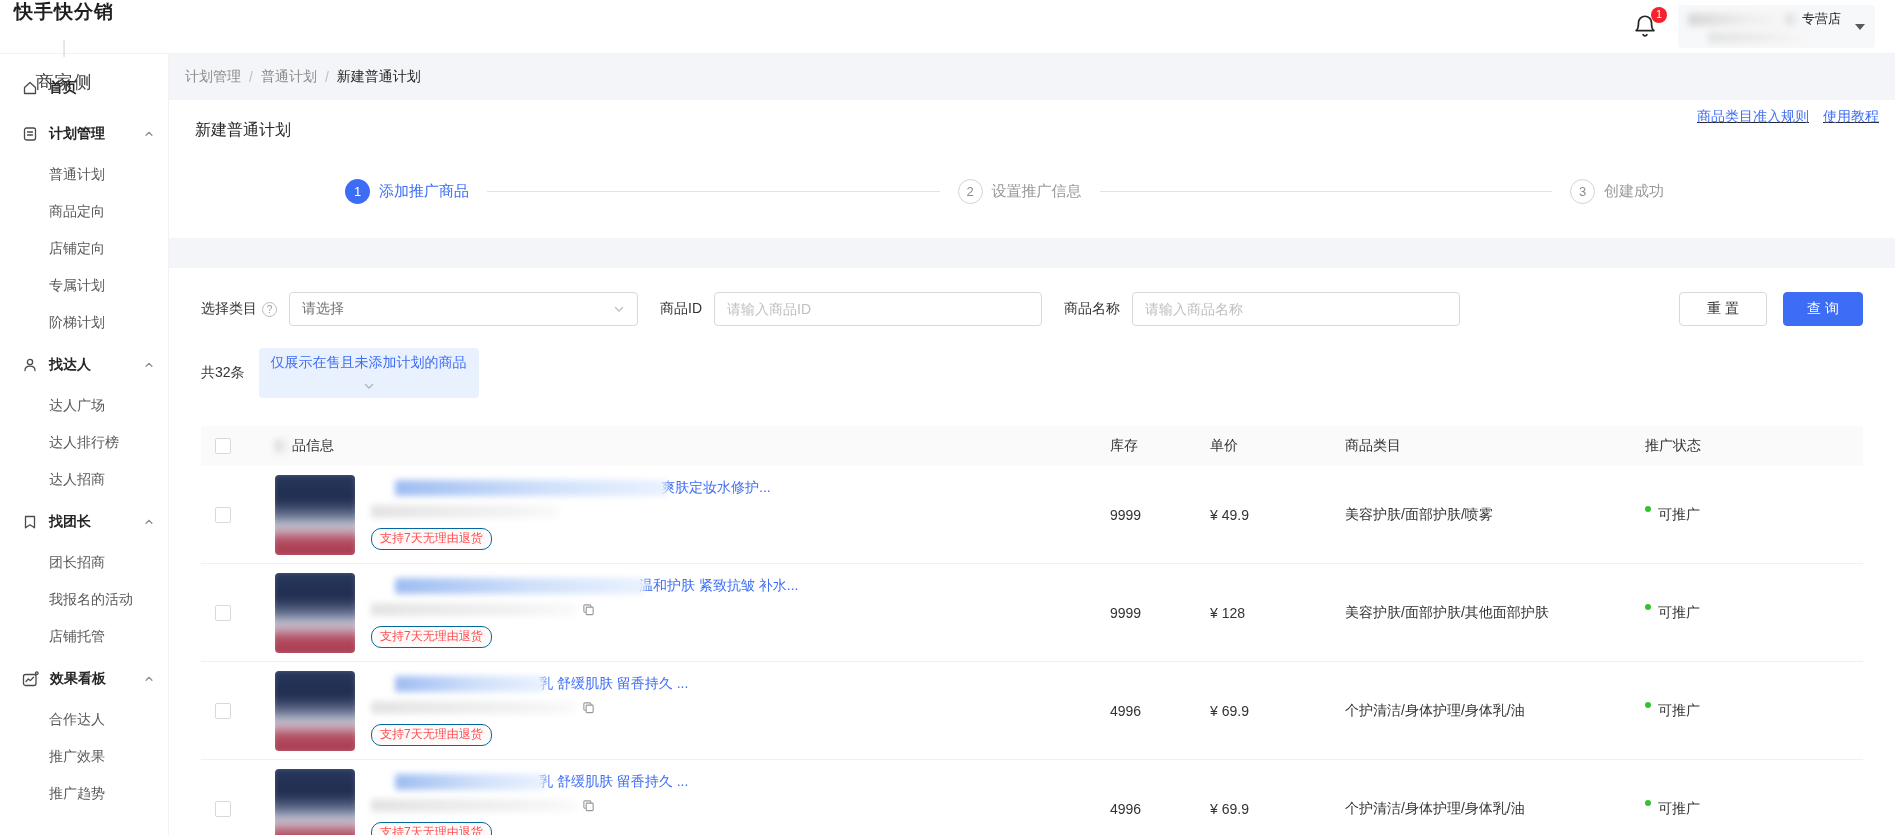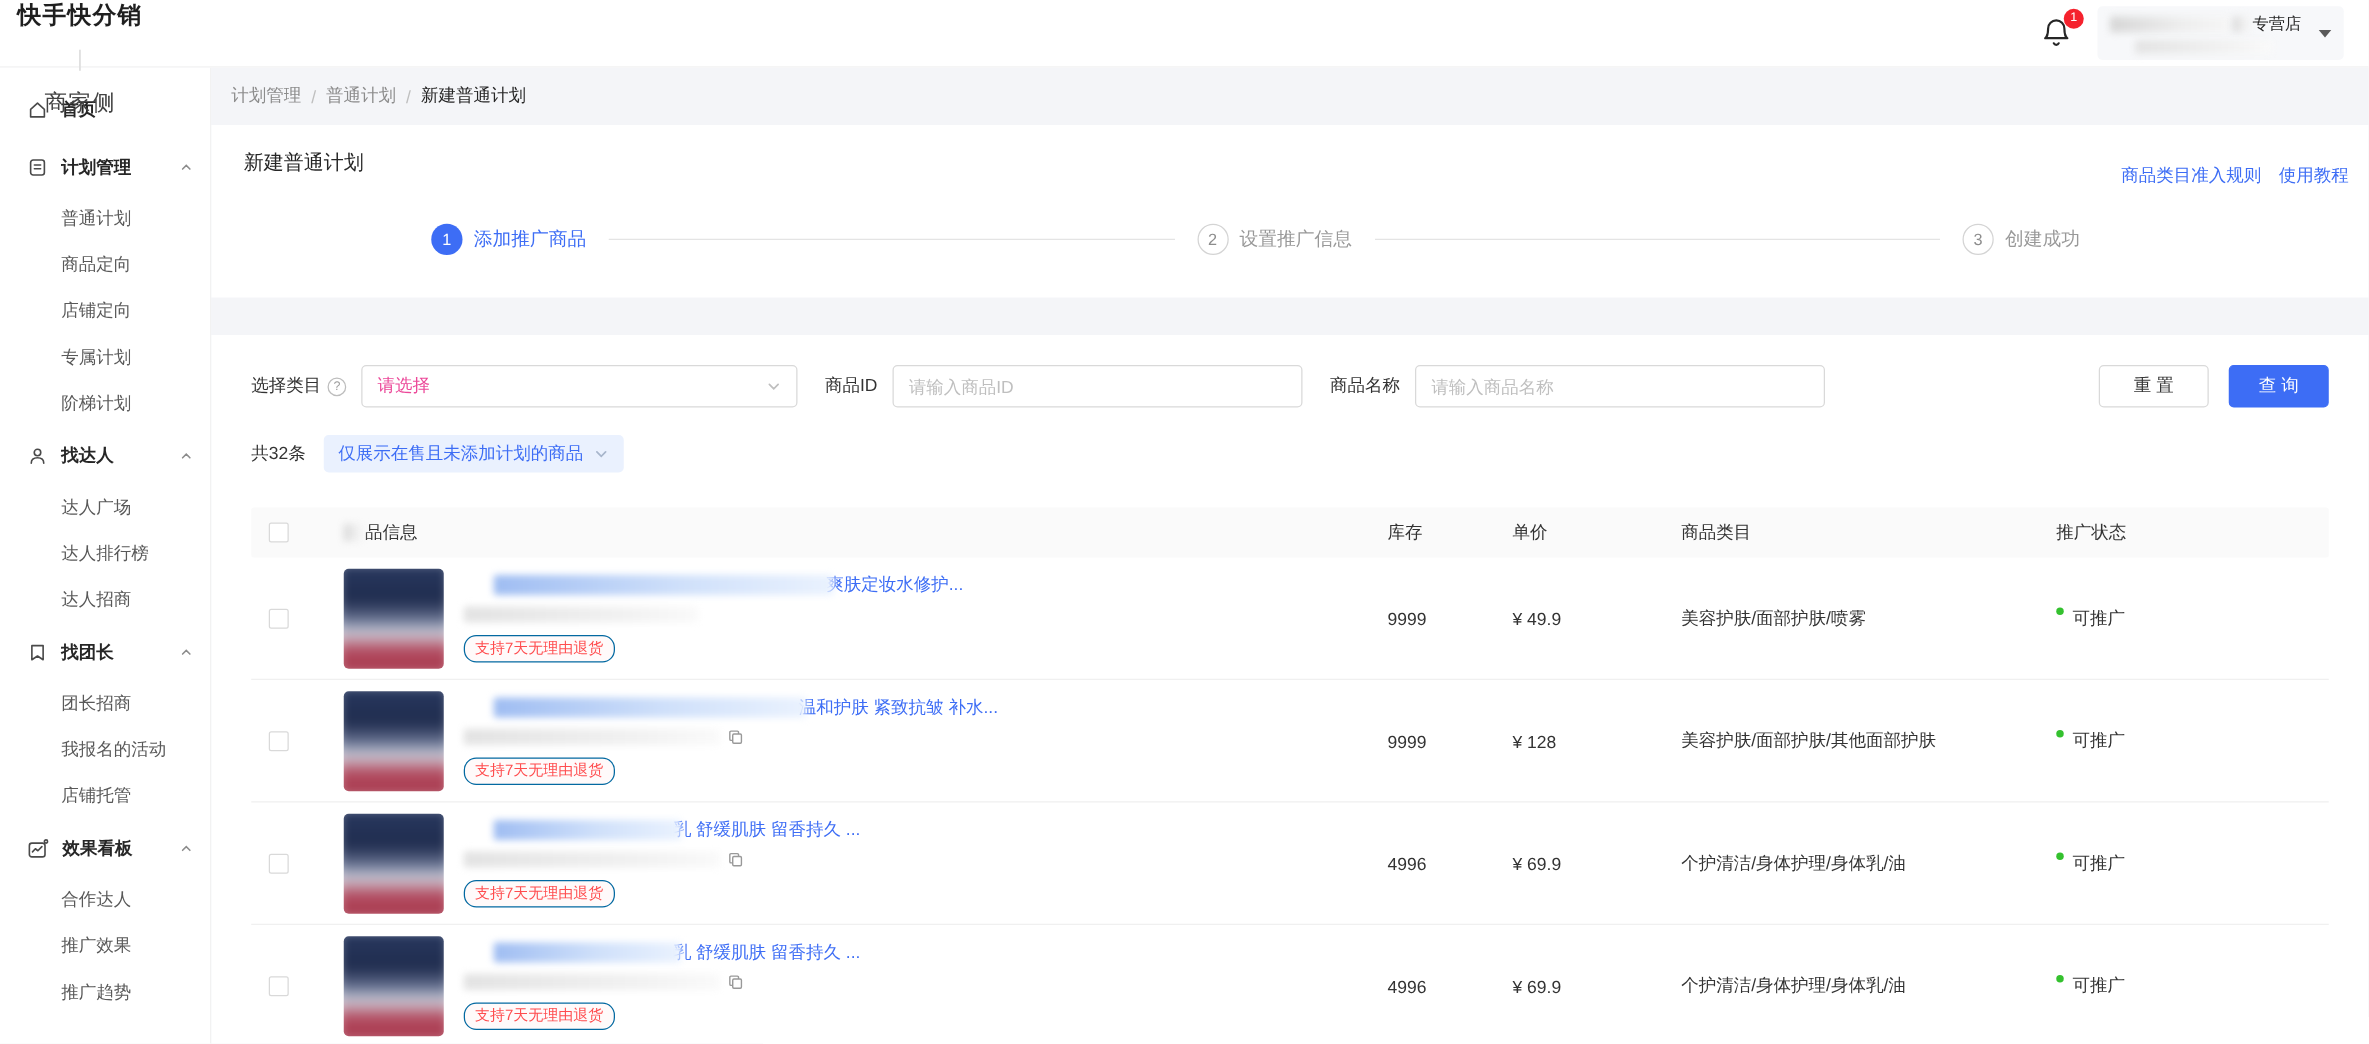--- a/index.html
+++ b/index.html
@@ -38,52 +38,52 @@
   
   .main { position:absolute; left:169px; top:54px; right:0; bottom:0; background:#f4f5f8; overflow:hidden; }
   .breadcrumb { height:46px; display:flex; align-items:center; padding:0 16px; font-size:14px; gap:8px; }
   .bc-link { color:#8c8c8c; cursor:pointer; }
   .bc-sep { color:#bfbfbf; }
   .bc-cur { color:#262626; }
 
   .card { background:#fff; }
   .card1 { padding:20px 16px 0 26px; position:relative; }
   .page-title { font-size:16px; font-weight:500; color:#262626; }
-  .page-links { position:absolute; right:16px; top:32px; display:flex; gap:14px; }
+  .page-links { position:absolute; right:16px; top:8px; display:flex; gap:14px;text-decoration:underline; }
   .page-links span { color:#3d6df5; font-size:14px; cursor:pointer; }
 
   .stepper { display:flex; align-items:center; padding:38px 215px 34px 150px; }
   .step { display:flex; align-items:center; gap:9px; flex:none; }
   .step-circle { width:25px; height:25px; border-radius:50%; display:flex; align-items:center; justify-content:center; font-size:13px; }
   .step.active .step-circle { background:#3d6df5; color:#fff; }
   .step.active .step-label { color:#3d6df5; }
   .step.idle .step-circle { background:#fff; border:1px solid #d4d4d4; color:#8c8c8c; }
   .step-label { font-size:15px; color:#999; white-space:nowrap; }
   .step-line { flex:1; height:1px; background:#e4e4e4; margin:0 18px; }
 
   .gap-band { height:30px; background:#f4f5f8; }
 
   .card2 { padding:24px 32px 0 32px; min-height:560px; }
   .filter-row { display:flex; align-items:center; }
   .f-group { display:flex; align-items:center; gap:12px; }
   .f-label { font-size:14px; color:#333; white-space:nowrap; display:flex; align-items:center; gap:5px;}
   .q-icon { width:15px; height:15px; border:1px solid #bdbdbd; color:#9c9c9c; border-radius:50%; font-size:10px; display:inline-flex; align-items:center; justify-content:center; cursor:pointer; }
-  .f-select { width:349px; height:34px; border:1px solid #d9d9d9; border-radius:4px; display:flex; align-items:center; padding:0 12px; color:#ec4899; font-size:14px; cursor:pointer; background:#fff; }
+  .f-select { width:349px; height:34px; border:1px solid #d9d9d9; border-radius:4px; display:flex; align-items:center; padding:0 12px; color:#737373; font-size:14px; cursor:pointer; background:#fff; }
   .f-select .sel-caret { margin-left:auto; }
   .f-input { width:328px; height:34px; border:1px solid #d9d9d9; border-radius:4px; padding:0 12px; font-size:14px; color:#333; outline:none; }
   .f-input::placeholder { color:#bfbfbf; }
   .f-group + .f-group { margin-left:22px; }
   .filter-btns { margin-left:auto; display:flex; gap:16px; }
   .btn { height:34px; border-radius:4px; font-size:14px; display:flex; align-items:center; justify-content:center; cursor:pointer; }
   .btn-reset { width:88px; background:#fff; border:1px solid #d9d9d9; color:#333; }
   .btn-query { width:80px; background:#3d6df5; border:1px solid #3d6df5; color:#fff; }
 
   .chip-row { display:flex; align-items:center; margin-top:22px; gap:14px; }
   .total-txt { font-size:14px; color:#333; }
-  .filter-chip { background:#eaf1fe; color:#3d6df5; font-size:14px; padding:6px 12px; border-radius:4px; display:flex; align-items:center; gap:8px; cursor:pointer; }
+  .filter-chip { background:#eaf1fe; color:#3d6df5; font-size:14px; padding:6px 12px; border-radius:4px; display:flex; align-items:center; gap:8px; cursor:pointer;flex-direction:column; }
 
   
   .table { margin-top:28px; }
   .t-grid { display:grid; grid-template-columns:48px 1fr 100px 135px 300px 218px; align-items:center; }
   .t-head { background:#fafafa; height:40px; font-size:14px; color:#333; border-radius:2px; }
   .t-head > div { padding-right:8px; }
   .th-product { display:flex; align-items:center; gap:2px; }
   .t-row { height:98px; border-bottom:1px solid #f0f0f0; font-size:14px; color:#333; }
   .checkbox { width:16px; height:16px; border:1px solid #d9d9d9; border-radius:2px; background:#fff; margin-left:14px; cursor:pointer; }
   .t-head .checkbox { margin-left:14px; }

